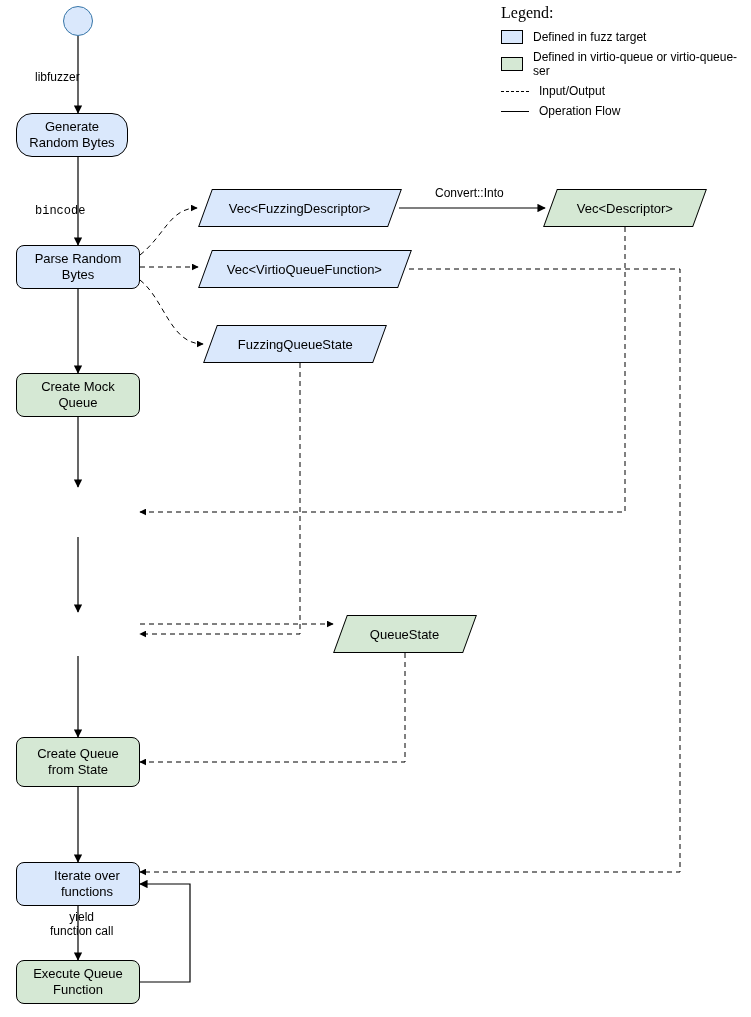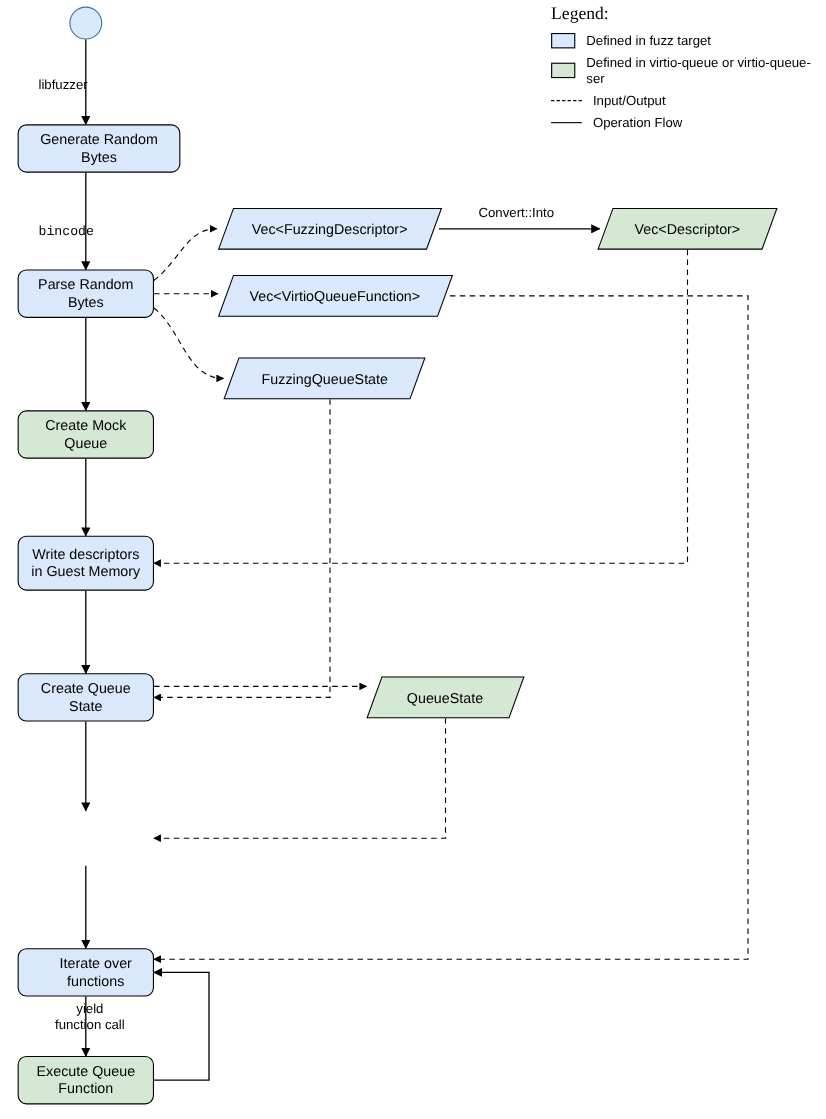--- a/index.html
+++ b/index.html
@@ -81,34 +81,31 @@
     background: #dae8fc;
     border-radius: 50%;
   }
 </style>
 </head>
 <body>
 <div class="canvas">
 
 <div class="start-circle" style="left:63px; top:6px; width:30px; height:30px;"></div>
 
-<div class="node blue" style="left:16px; top:113px; width:148px; height:44px;">
+<div class="node blue" style="left:16px; top:113px; width:112px; height:44px;border-radius:16px;">
   <span>Generate Random Bytes</span>
 </div>
 <div class="node blue" style="left:16px; top:245px; width:124px; height:44px;">
   <span>Parse Random Bytes</span>
 </div>
 <div class="node green" style="left:16px; top:373px; width:124px; height:44px;justify-content:flex-end;">
   <span>Create Mock Queue</span>
 </div>
-<div class="node blue" style="left:16px; top:487px; width:124px; height:50px;">
-  <span>Write descriptors in Guest Memory</span>
-</div>
-<div class="node blue" style="left:16px; top:612px; width:124px; height:44px;">
-  <span>Create Queue State</span>
+<div class="node green" style="left:16px; top:737px; width:124px; height:50px;">
+  <span>Create Queue from State</span>
 </div>
 <div class="node blue" style="left:16px; top:862px; width:124px; height:44px;padding-left:24px;">
   <span>Iterate over functions</span>
 </div>
 <div class="node green" style="left:16px; top:960px; width:124px; height:44px;">
   <span>Execute Queue Function</span>
 </div>
 
 <div class="para blue" style="left:205px; top:189px; width:190px; height:38px;">
   <span>Vec&lt;FuzzingDescriptor&gt;</span>

